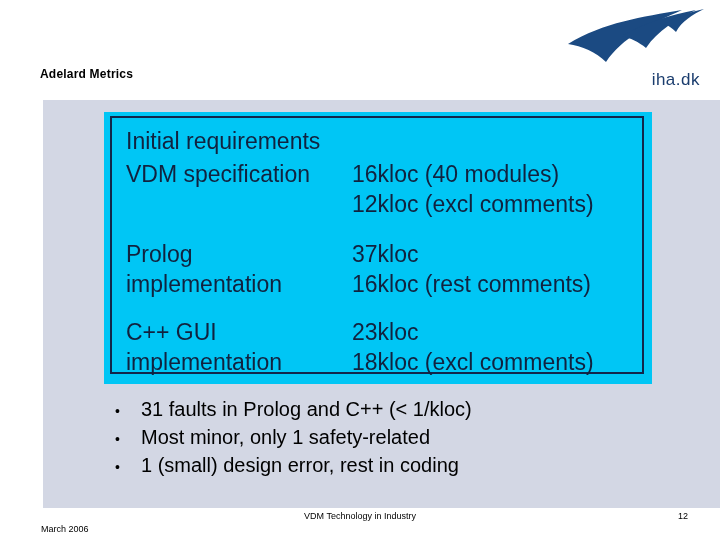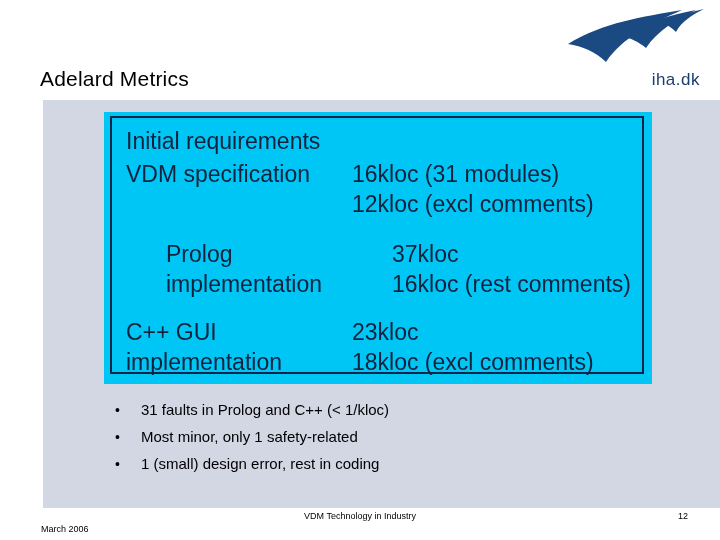--- a/index.html
+++ b/index.html
@@ -32,24 +32,25 @@
     letter-spacing: 0.5px;
     color: #1b3d6e;
     font-family: "Liberation Sans", sans-serif;
   }
 
   
   #page-title {
     position: absolute;
     left: 40px;
     top: 67px;
-    font-size: 21px;
+    font-size: 12px;
     color: #000000;
     letter-spacing: 0.2px;
     white-space: nowrap;
+    font-weight: bold;
   }
 
   
   #content-panel {
     position: absolute;
     left: 43px;
     top: 100px;
     width: 677px;
     height: 408px;
     background: #d3d7e4;
@@ -97,21 +98,21 @@
   .metrics-row .col-label {
     width: 240px;
     padding-left: 14px;
     box-sizing: border-box;
   }
   .metrics-row .col-value {
     flex: 1;
   }
   #row-0 { margin-top: 8px; }
   #row-1 { margin-top: 3px; }
-  #row-2 { margin-top: 20px; margin-left: 40px; }
+  #row-2 { margin-top: 20px; }
   #row-3 { margin-top: 18px; justify-content: center; }
 
   
   #bullet-list {
     position: absolute;
     left: 72px;  
     top: 300px;
     width: 520px;
   }
   .bullet-item {
@@ -121,21 +122,21 @@
   }
   .bullet-dot {
     width: 26px;
     color: #000000;
     font-size: 14px;
     line-height: 19px;
     flex: none;
   }
   .bullet-text {
     color: #000000;
-    font-size: 15px;
+    font-size: 20px;
     line-height: 19px;
     white-space: nowrap;
   }
 
   
   #footer {
     position: absolute;
     left: 0px;
     top: 509px;
     width: 720px;
@@ -186,21 +187,21 @@
   <div id="metrics-table-wrap">
     <div id="metrics-shadow"></div>
     <div id="metrics-table">
 
       <div class="metrics-row" id="row-0">
         <div class="col-label">Initial requirements</div>
       </div>
 
       <div class="metrics-row" id="row-1">
         <div class="col-label">VDM specification</div>
-        <div class="col-value">16kloc (31 modules)
+        <div class="col-value">16kloc (40 modules)
 12kloc (excl comments)</div>
       </div>
 
       <div class="metrics-row" id="row-2">
         <div class="col-label">Prolog
 implementation</div>
         <div class="col-value">37kloc
 16kloc (rest comments)</div>
       </div>
 

